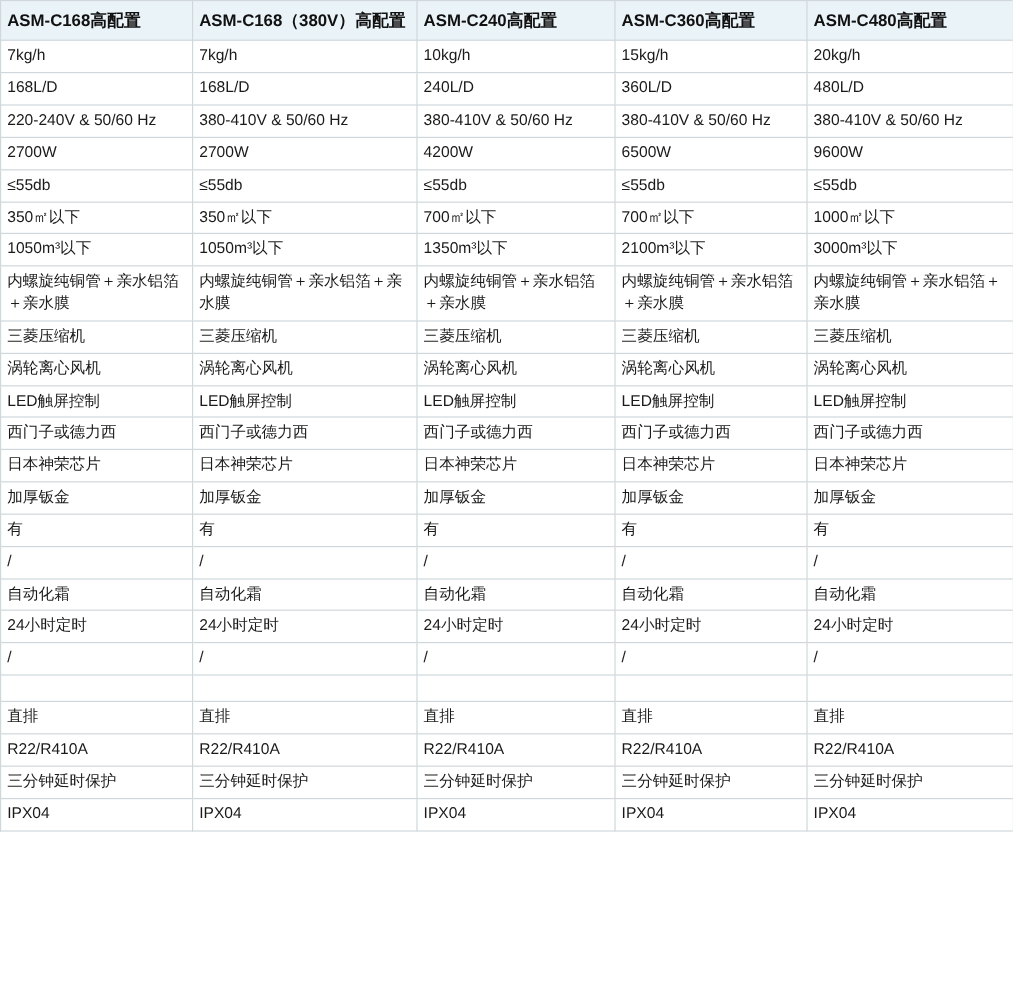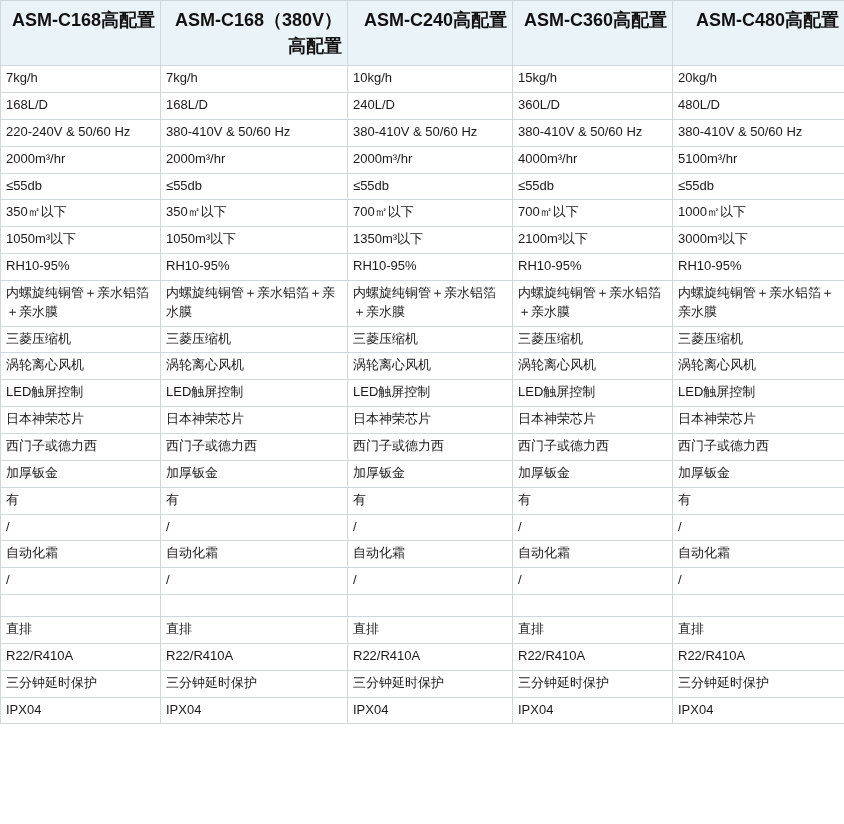--- a/index.html
+++ b/index.html
@@ -31,25 +31,24 @@
     border: 1px solid #d0d7dd;
     padding: 3px 5px 4px 5px;
     vertical-align: top;
     text-align: left;
     line-height: 1.45;
     word-break: break-word;
   }
   table.spec-table thead th {
     background: #eaf3f7;
     font-weight: bold;
-    font-size: 18px;
+    font-size: 14px;
     color: #111111;
     padding-top: 6px;
     padding-bottom: 6px;
-    text-align: right;
   }
   table.spec-table tbody td {
     background: #ffffff;
     height: 14px;
   }
   .cell-text {
     display: block;
     white-space: pre-wrap;
   }
 </style>
@@ -120,33 +119,33 @@
         </td>
         <td>
           <span class="cell-text">380-410V &amp; 50/60 Hz</span>
         </td>
         <td>
           <span class="cell-text">380-410V &amp; 50/60 Hz</span>
         </td>
       </tr>
       <tr>
         <td>
-          <span class="cell-text">2000m³/hr</span>
-        </td>
-        <td>
-          <span class="cell-text">2000m³/hr</span>
-        </td>
-        <td>
-          <span class="cell-text">2000m³/hr</span>
-        </td>
-        <td>
-          <span class="cell-text">4000m³/hr</span>
-        </td>
-        <td>
-          <span class="cell-text">5100m³/hr</span>
+          <span class="cell-text">2700W</span>
+        </td>
+        <td>
+          <span class="cell-text">2700W</span>
+        </td>
+        <td>
+          <span class="cell-text">4200W</span>
+        </td>
+        <td>
+          <span class="cell-text">6500W</span>
+        </td>
+        <td>
+          <span class="cell-text">9600W</span>
         </td>
       </tr>
       <tr>
         <td>
           <span class="cell-text">≤55db</span>
         </td>
         <td>
           <span class="cell-text">≤55db</span>
         </td>
         <td>
@@ -188,37 +187,20 @@
         </td>
         <td>
           <span class="cell-text">2100m³以下</span>
         </td>
         <td>
           <span class="cell-text">3000m³以下</span>
         </td>
       </tr>
       <tr>
         <td>
-          <span class="cell-text">RH10-95%</span>
-        </td>
-        <td>
-          <span class="cell-text">RH10-95%</span>
-        </td>
-        <td>
-          <span class="cell-text">RH10-95%</span>
-        </td>
-        <td>
-          <span class="cell-text">RH10-95%</span>
-        </td>
-        <td>
-          <span class="cell-text">RH10-95%</span>
-        </td>
-      </tr>
-      <tr>
-        <td>
           <span class="cell-text">内螺旋纯铜管＋亲水铝箔＋亲水膜</span>
         </td>
         <td>
           <span class="cell-text">内螺旋纯铜管＋亲水铝箔＋亲水膜</span>
         </td>
         <td>
           <span class="cell-text">内螺旋纯铜管＋亲水铝箔＋亲水膜</span>
         </td>
         <td>
           <span class="cell-text">内螺旋纯铜管＋亲水铝箔＋亲水膜</span>
@@ -273,54 +255,54 @@
         </td>
         <td>
           <span class="cell-text">LED触屏控制</span>
         </td>
         <td>
           <span class="cell-text">LED触屏控制</span>
         </td>
       </tr>
       <tr>
         <td>
+          <span class="cell-text">西门子或德力西</span>
+        </td>
+        <td>
+          <span class="cell-text">西门子或德力西</span>
+        </td>
+        <td>
+          <span class="cell-text">西门子或德力西</span>
+        </td>
+        <td>
+          <span class="cell-text">西门子或德力西</span>
+        </td>
+        <td>
+          <span class="cell-text">西门子或德力西</span>
+        </td>
+      </tr>
+      <tr>
+        <td>
           <span class="cell-text">日本神荣芯片</span>
         </td>
         <td>
           <span class="cell-text">日本神荣芯片</span>
         </td>
         <td>
           <span class="cell-text">日本神荣芯片</span>
         </td>
         <td>
           <span class="cell-text">日本神荣芯片</span>
         </td>
         <td>
           <span class="cell-text">日本神荣芯片</span>
         </td>
       </tr>
       <tr>
         <td>
-          <span class="cell-text">西门子或德力西</span>
-        </td>
-        <td>
-          <span class="cell-text">西门子或德力西</span>
-        </td>
-        <td>
-          <span class="cell-text">西门子或德力西</span>
-        </td>
-        <td>
-          <span class="cell-text">西门子或德力西</span>
-        </td>
-        <td>
-          <span class="cell-text">西门子或德力西</span>
-        </td>
-      </tr>
-      <tr>
-        <td>
           <span class="cell-text">加厚钣金</span>
         </td>
         <td>
           <span class="cell-text">加厚钣金</span>
         </td>
         <td>
           <span class="cell-text">加厚钣金</span>
         </td>
         <td>
           <span class="cell-text">加厚钣金</span>
@@ -371,20 +353,37 @@
           <span class="cell-text">自动化霜</span>
         </td>
         <td>
           <span class="cell-text">自动化霜</span>
         </td>
         <td>
           <span class="cell-text">自动化霜</span>
         </td>
         <td>
           <span class="cell-text">自动化霜</span>
+        </td>
+      </tr>
+      <tr>
+        <td>
+          <span class="cell-text">24小时定时</span>
+        </td>
+        <td>
+          <span class="cell-text">24小时定时</span>
+        </td>
+        <td>
+          <span class="cell-text">24小时定时</span>
+        </td>
+        <td>
+          <span class="cell-text">24小时定时</span>
+        </td>
+        <td>
+          <span class="cell-text">24小时定时</span>
         </td>
       </tr>
       <tr>
         <td>
           <span class="cell-text">/</span>
         </td>
         <td>
           <span class="cell-text">/</span>
         </td>
         <td>

